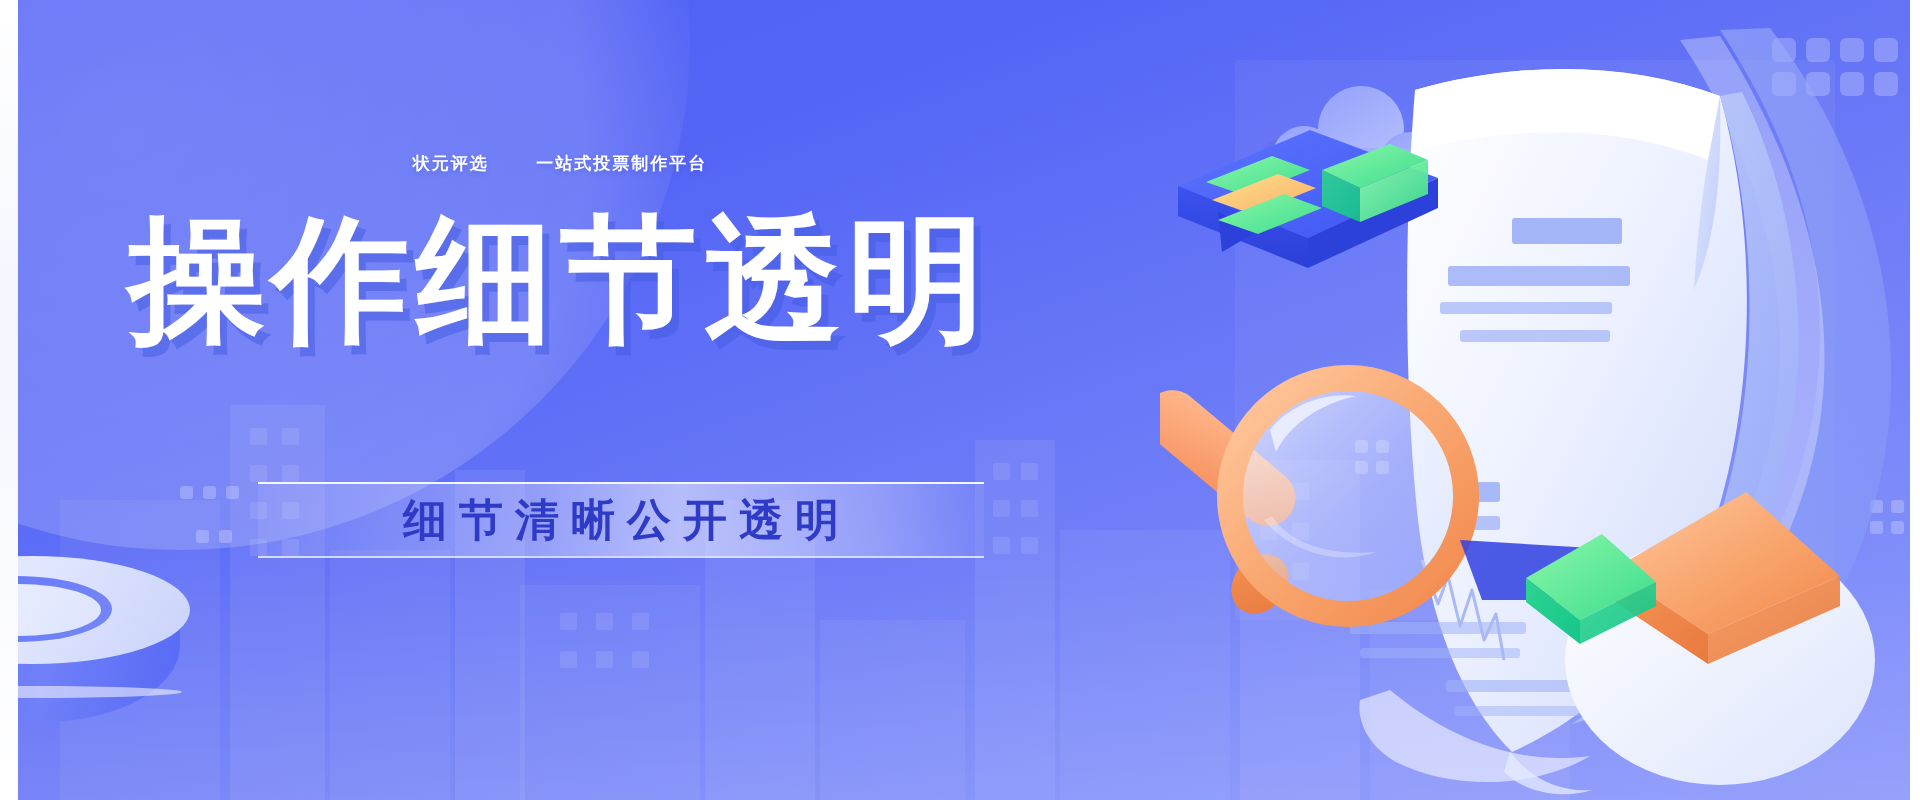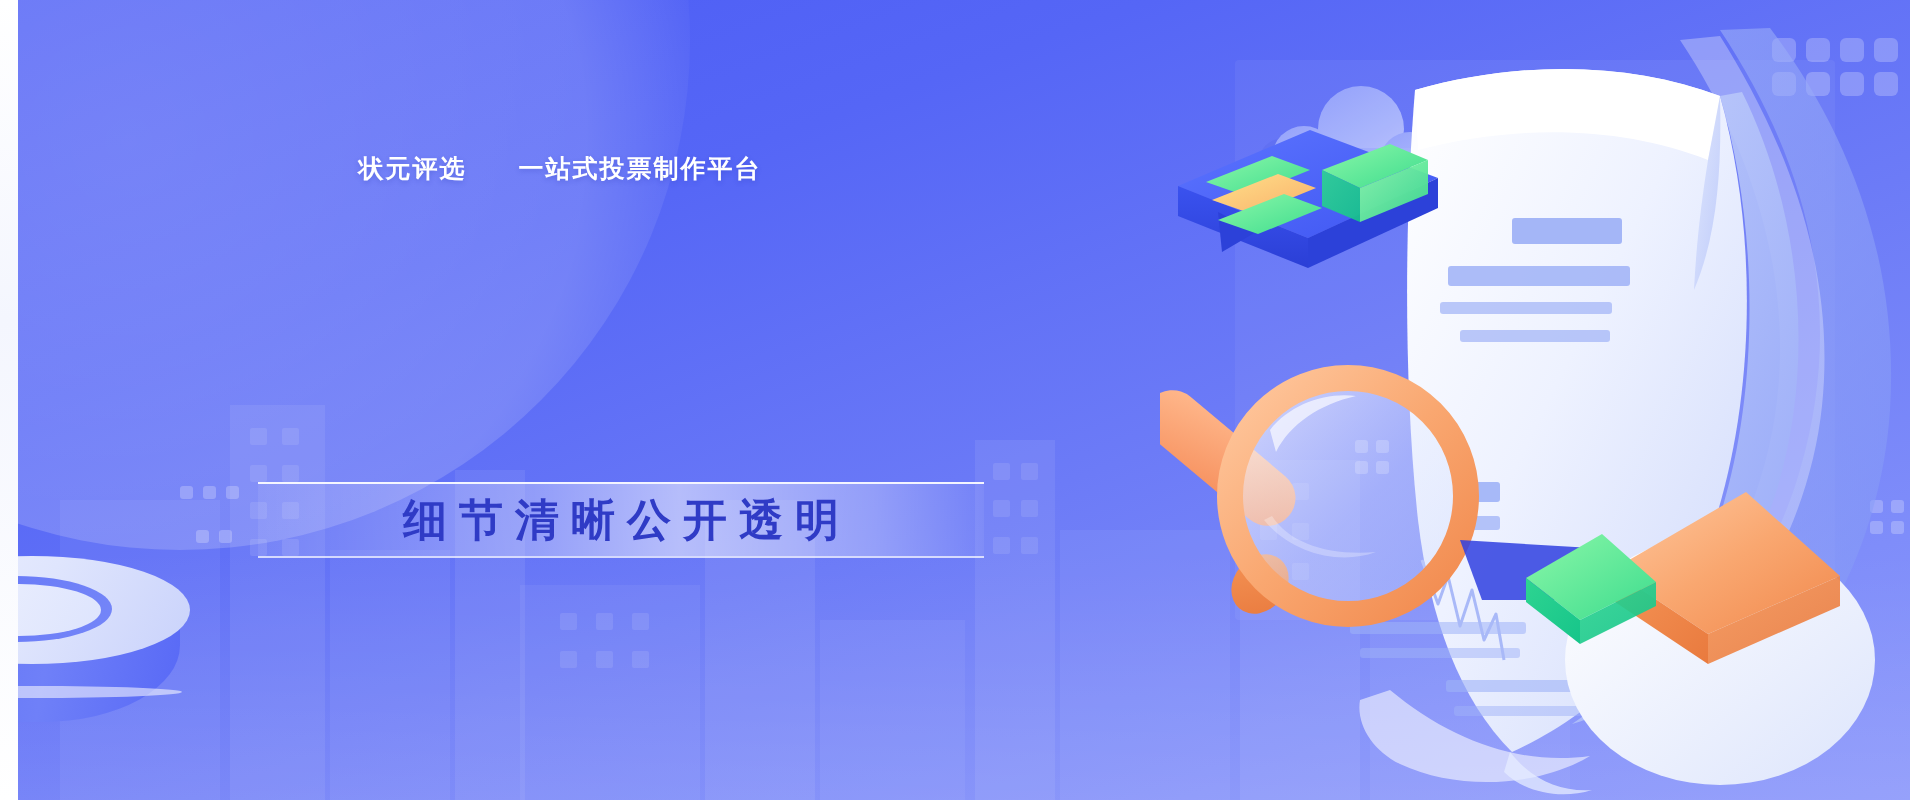--- a/index.html
+++ b/index.html
@@ -56,21 +56,21 @@
     background:rgba(64,84,230,.18);}
 
   
   .dots{position:absolute;display:grid;gap:10px;}
   .dots span{border-radius:6px;background:rgba(255,255,255,.24);}
   .dots.small span{border-radius:3px;}
 
   
   .content{position:absolute;left:0;top:0;width:1120px;height:100%;z-index:20;}
   .eyebrow{position:absolute;top:152px;left:0;width:1120px;text-align:center;
-    color:#ffffff;font-size:25px;font-weight:bold;letter-spacing:2px;
+    color:#ffffff;font-size:17px;font-weight:bold;letter-spacing:2px;
     text-shadow:0 2px 5px rgba(40,55,180,.28);}
   .eyebrow .gap{display:inline-block;width:34px;}
 
   .headline{position:absolute;top:196px;left:0;width:1120px;text-align:center;
     color:#ffffff;font-size:137px;font-weight:bold;line-height:1.22;letter-spacing:7px;
     text-shadow:7px 9px 0 rgba(70,92,226,.55);white-space:nowrap;}
 
   .tagwrap{position:absolute;top:482px;left:258px;width:726px;}
   .rule{height:2px;width:100%;background:rgba(255,255,255,.92);}
   .rule.bottom{background:rgba(255,255,255,.72);}
@@ -324,20 +324,21 @@
   </div>
 
   <div class="content">
 
     <div class="eyebrow">
       <span>状元评选</span>
       <span class="gap"></span>
       <span>一站式投票制作平台</span>
     </div>
 
+    <div class="headline">操作细节透明</div>
 
     <div class="tagwrap">
       <div class="rule"></div>
       <div class="tagband">
         <div class="tagline">细节清晰公开透明</div>
       </div>
       <div class="rule bottom"></div>
     </div>
 
   </div>

